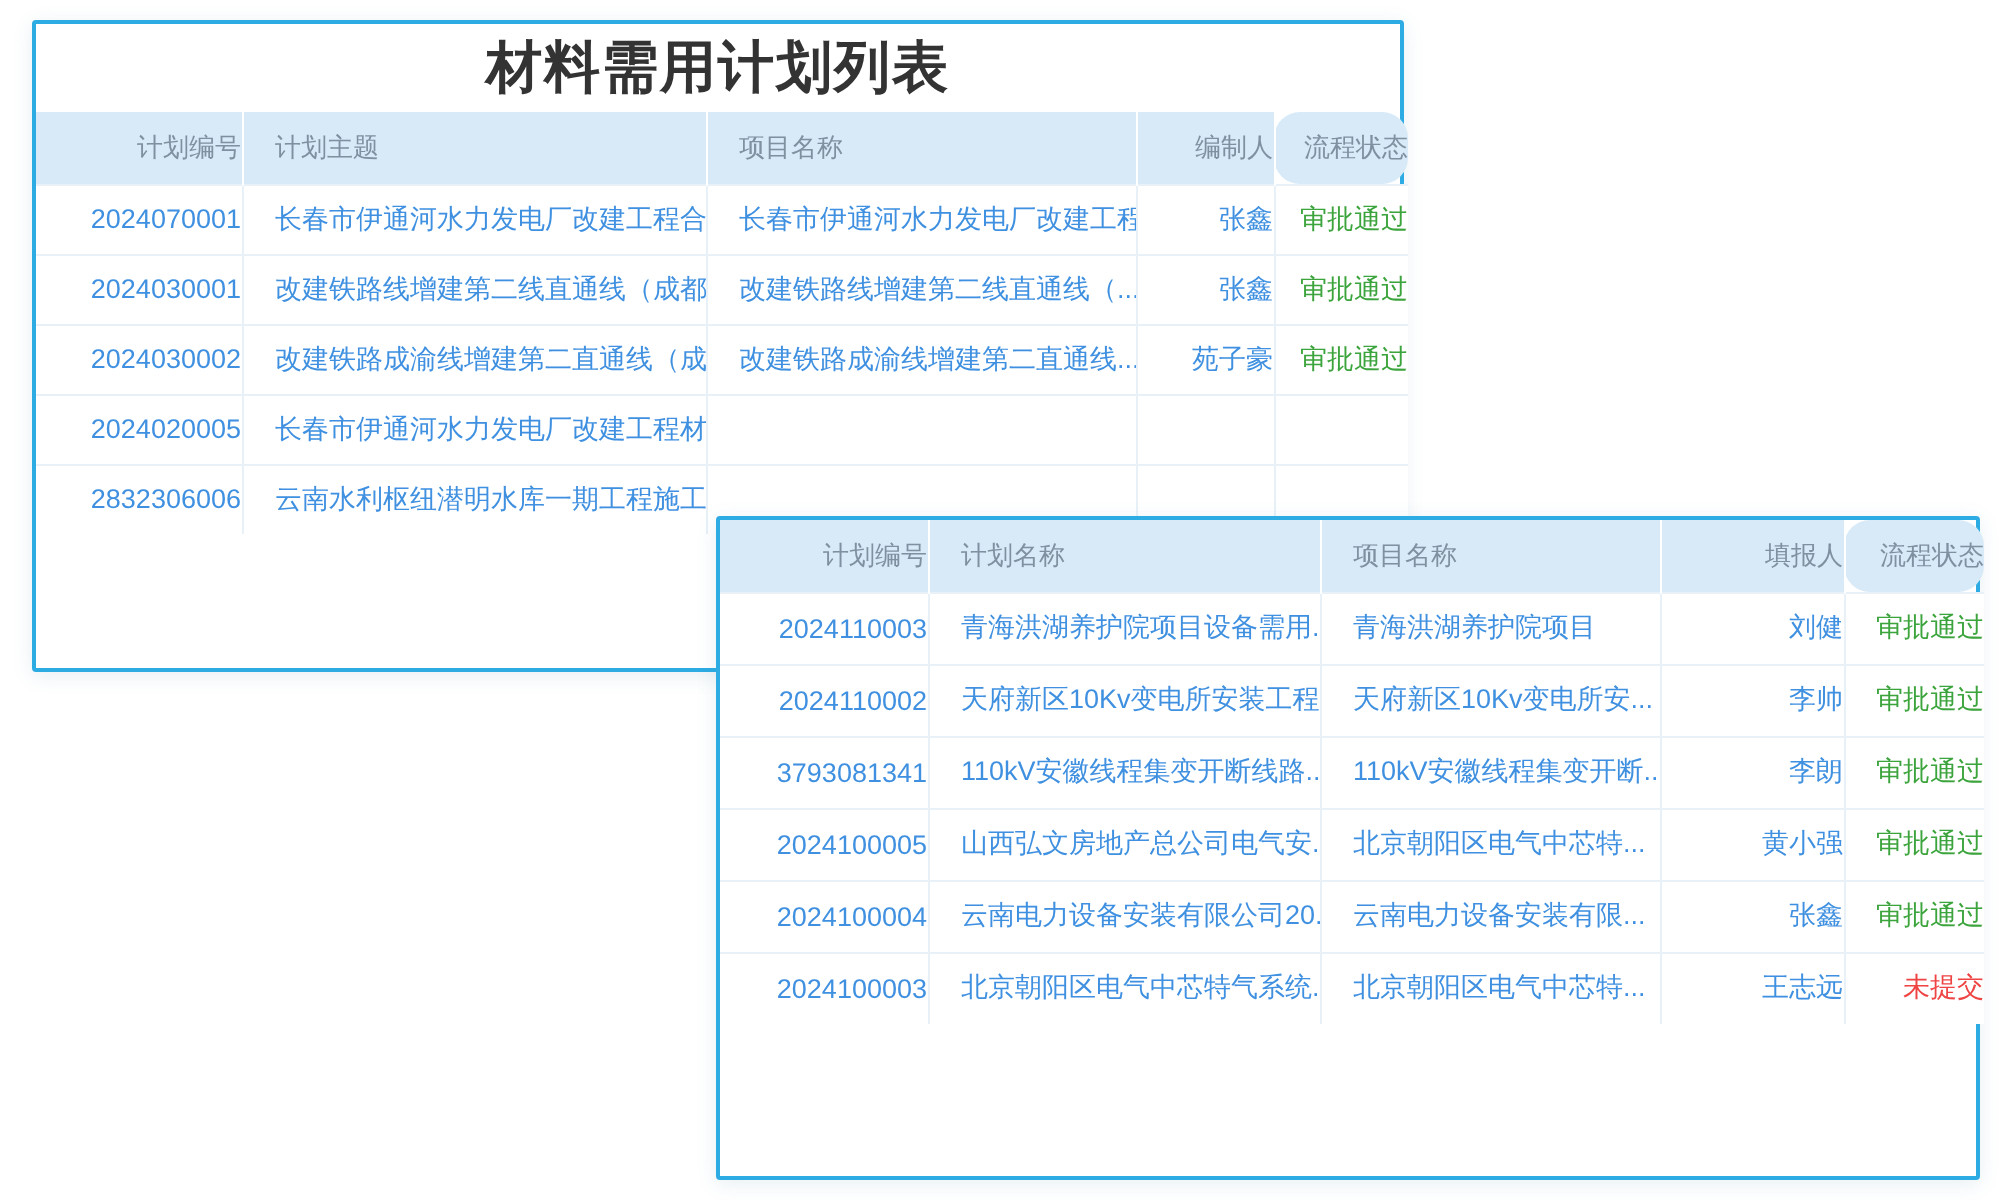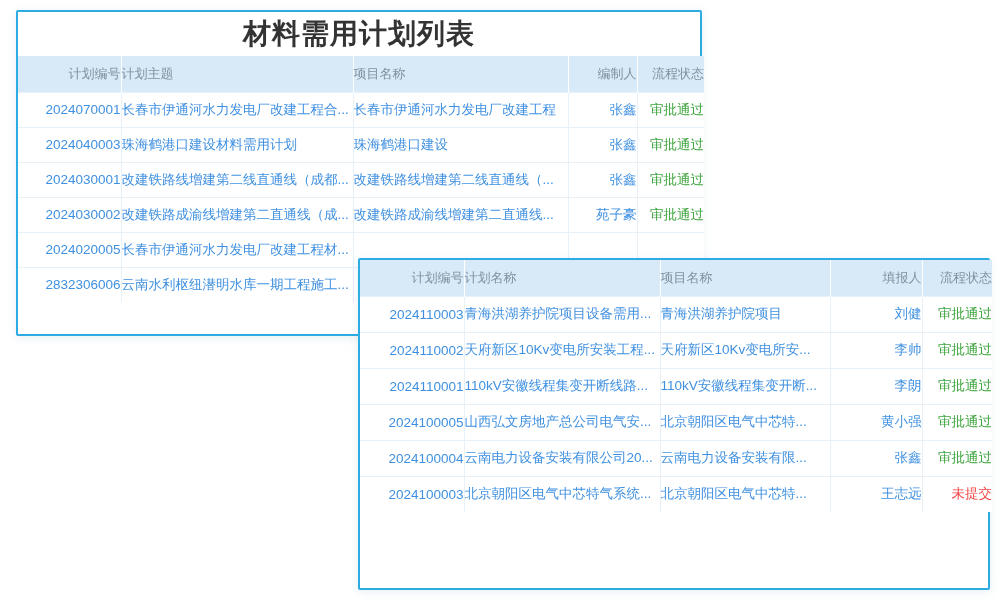--- a/index.html
+++ b/index.html
@@ -34,33 +34,33 @@
   }
   thead tr {
     background: #d8eaf8;
   }
   thead th {
     font-size: 13px;
     font-weight: normal;
     color: #7f90a0;
     border-right: 1px solid #ffffff;
   }
-  thead th:last-child { border-right: none; }
+  thead th:last-child { border-right: none; border-radius: 13px; }
   tbody tr { background: #ffffff; }
   tbody td {
     font-size: 13.5px;
     color: #3f90e0;
     border-top: 1px solid #e8f1f8;
     border-right: 1px solid #e8f1f8;
     overflow: hidden;
     white-space: nowrap;
   }
   tbody td:last-child { border-right: none; }
   .al-center { text-align: right; }
-  .al-left { text-align: left; padding-left: 0; padding-right: 6px; }
+  .al-left { text-align: left; padding-left: 16px; padding-right: 6px; }
 
   
   #card-material { left: 16px; top: 10px; width: 686px; height: 326px; }
   #card-material .card-title { height: 44px; }
   #card-material thead tr { height: 36px; }
   #card-material tbody tr { height: 35px; }
   #card-material col.c0 { width: 103px; }
   #card-material col.c1 { width: 232px; }
   #card-material col.c2 { width: 215px; }
   #card-material col.c3 { width: 69px; }
@@ -101,27 +101,20 @@
       </thead>
     <tbody>
         <tr>
           <td class="al-center">2024070001</td>
           <td class="al-left">长春市伊通河水力发电厂改建工程合...</td>
           <td class="al-left">长春市伊通河水力发电厂改建工程</td>
           <td class="al-center">张鑫</td>
           <td class="al-center" style="color: rgb(60, 164, 60);">审批通过</td>
         </tr>
         <tr>
-          <td class="al-center">2024040003</td>
-          <td class="al-left">珠海鹤港口建设材料需用计划</td>
-          <td class="al-left">珠海鹤港口建设</td>
-          <td class="al-center">张鑫</td>
-          <td class="al-center" style="color: rgb(60, 164, 60);">审批通过</td>
-        </tr>
-        <tr>
           <td class="al-center">2024030001</td>
           <td class="al-left">改建铁路线增建第二线直通线（成都...</td>
           <td class="al-left">改建铁路线增建第二线直通线（...</td>
           <td class="al-center">张鑫</td>
           <td class="al-center" style="color: rgb(60, 164, 60);">审批通过</td>
         </tr>
         <tr>
           <td class="al-center">2024030002</td>
           <td class="al-left">改建铁路成渝线增建第二直通线（成...</td>
           <td class="al-left">改建铁路成渝线增建第二直通线...</td>
@@ -173,21 +166,21 @@
           <td class="al-center" style="color: rgb(60, 164, 60);">审批通过</td>
         </tr>
         <tr>
           <td class="al-center">2024110002</td>
           <td class="al-left">天府新区10Kv变电所安装工程...</td>
           <td class="al-left">天府新区10Kv变电所安...</td>
           <td class="al-center">李帅</td>
           <td class="al-center" style="color: rgb(60, 164, 60);">审批通过</td>
         </tr>
         <tr>
-          <td class="al-center">2024110001</td>
+          <td class="al-center">3793081341</td>
           <td class="al-left">110kV安徽线程集变开断线路...</td>
           <td class="al-left">110kV安徽线程集变开断...</td>
           <td class="al-center">李朗</td>
           <td class="al-center" style="color: rgb(60, 164, 60);">审批通过</td>
         </tr>
         <tr>
           <td class="al-center">2024100005</td>
           <td class="al-left">山西弘文房地产总公司电气安...</td>
           <td class="al-left">北京朝阳区电气中芯特...</td>
           <td class="al-center">黄小强</td>

